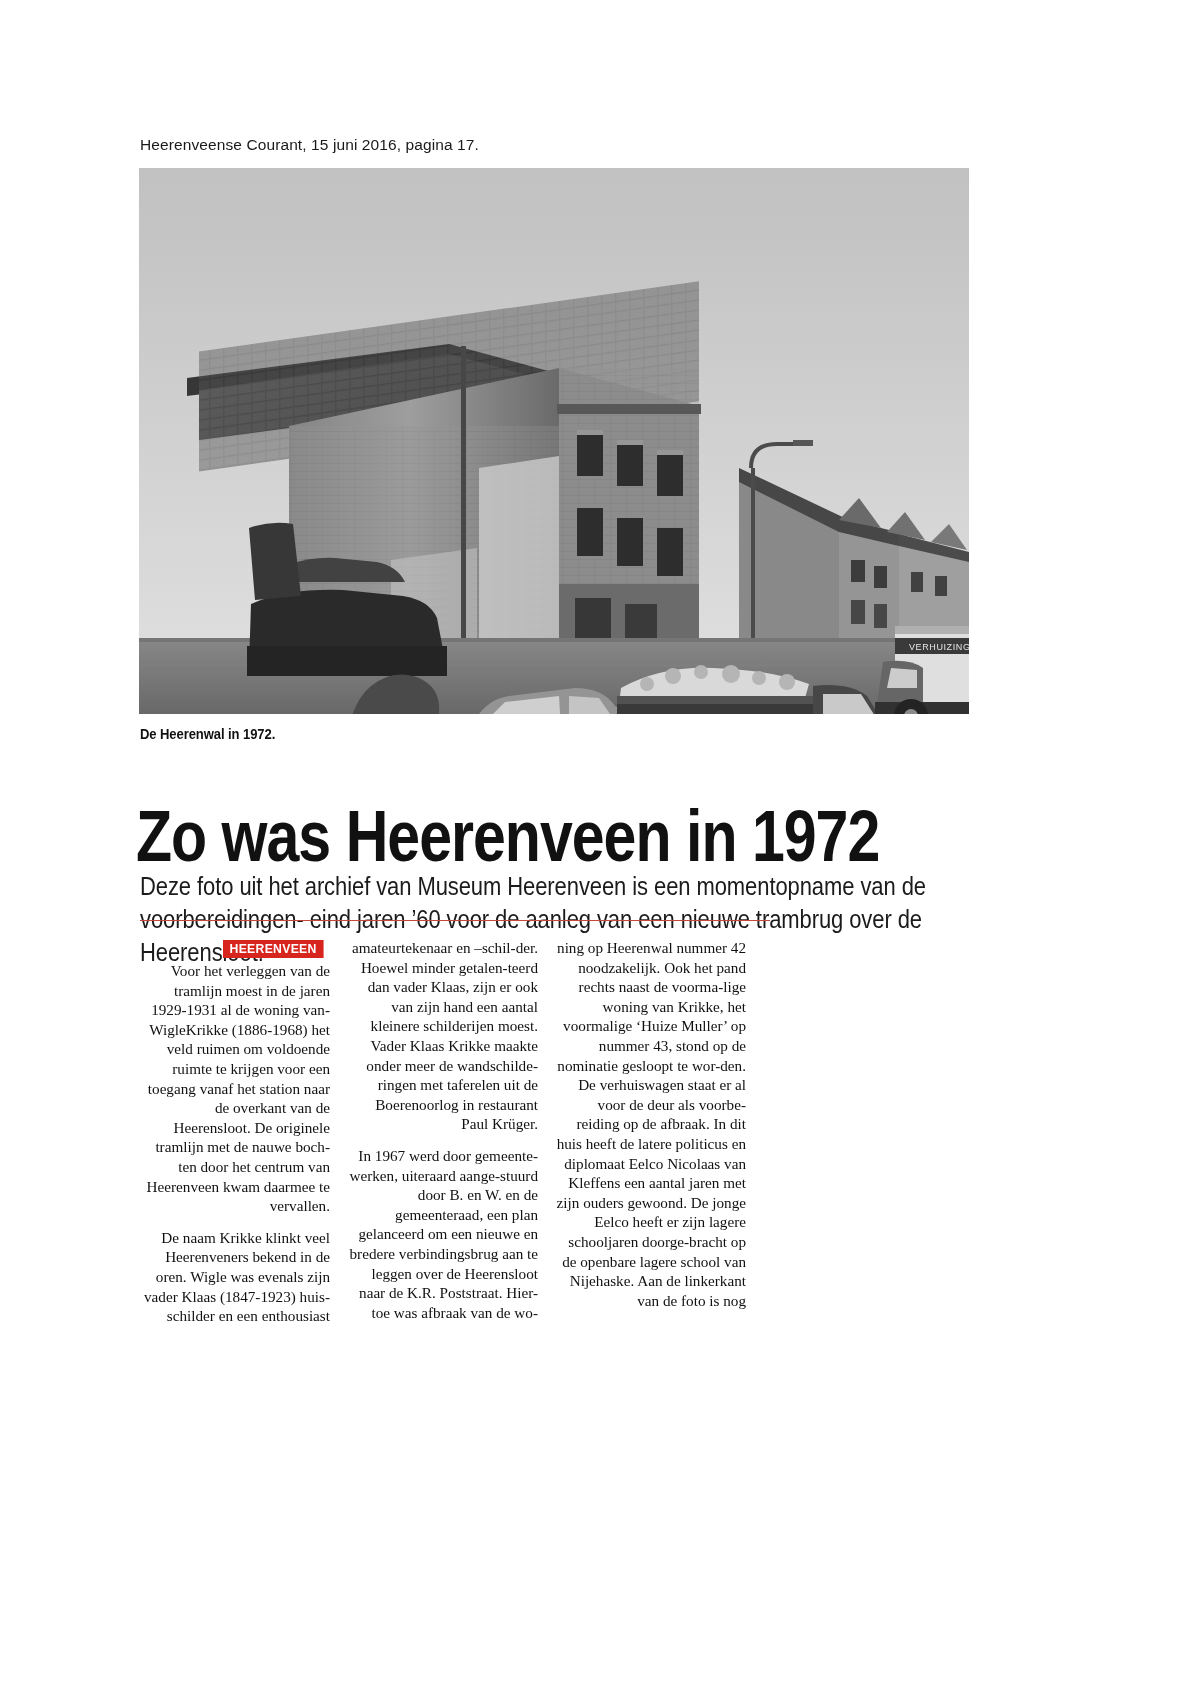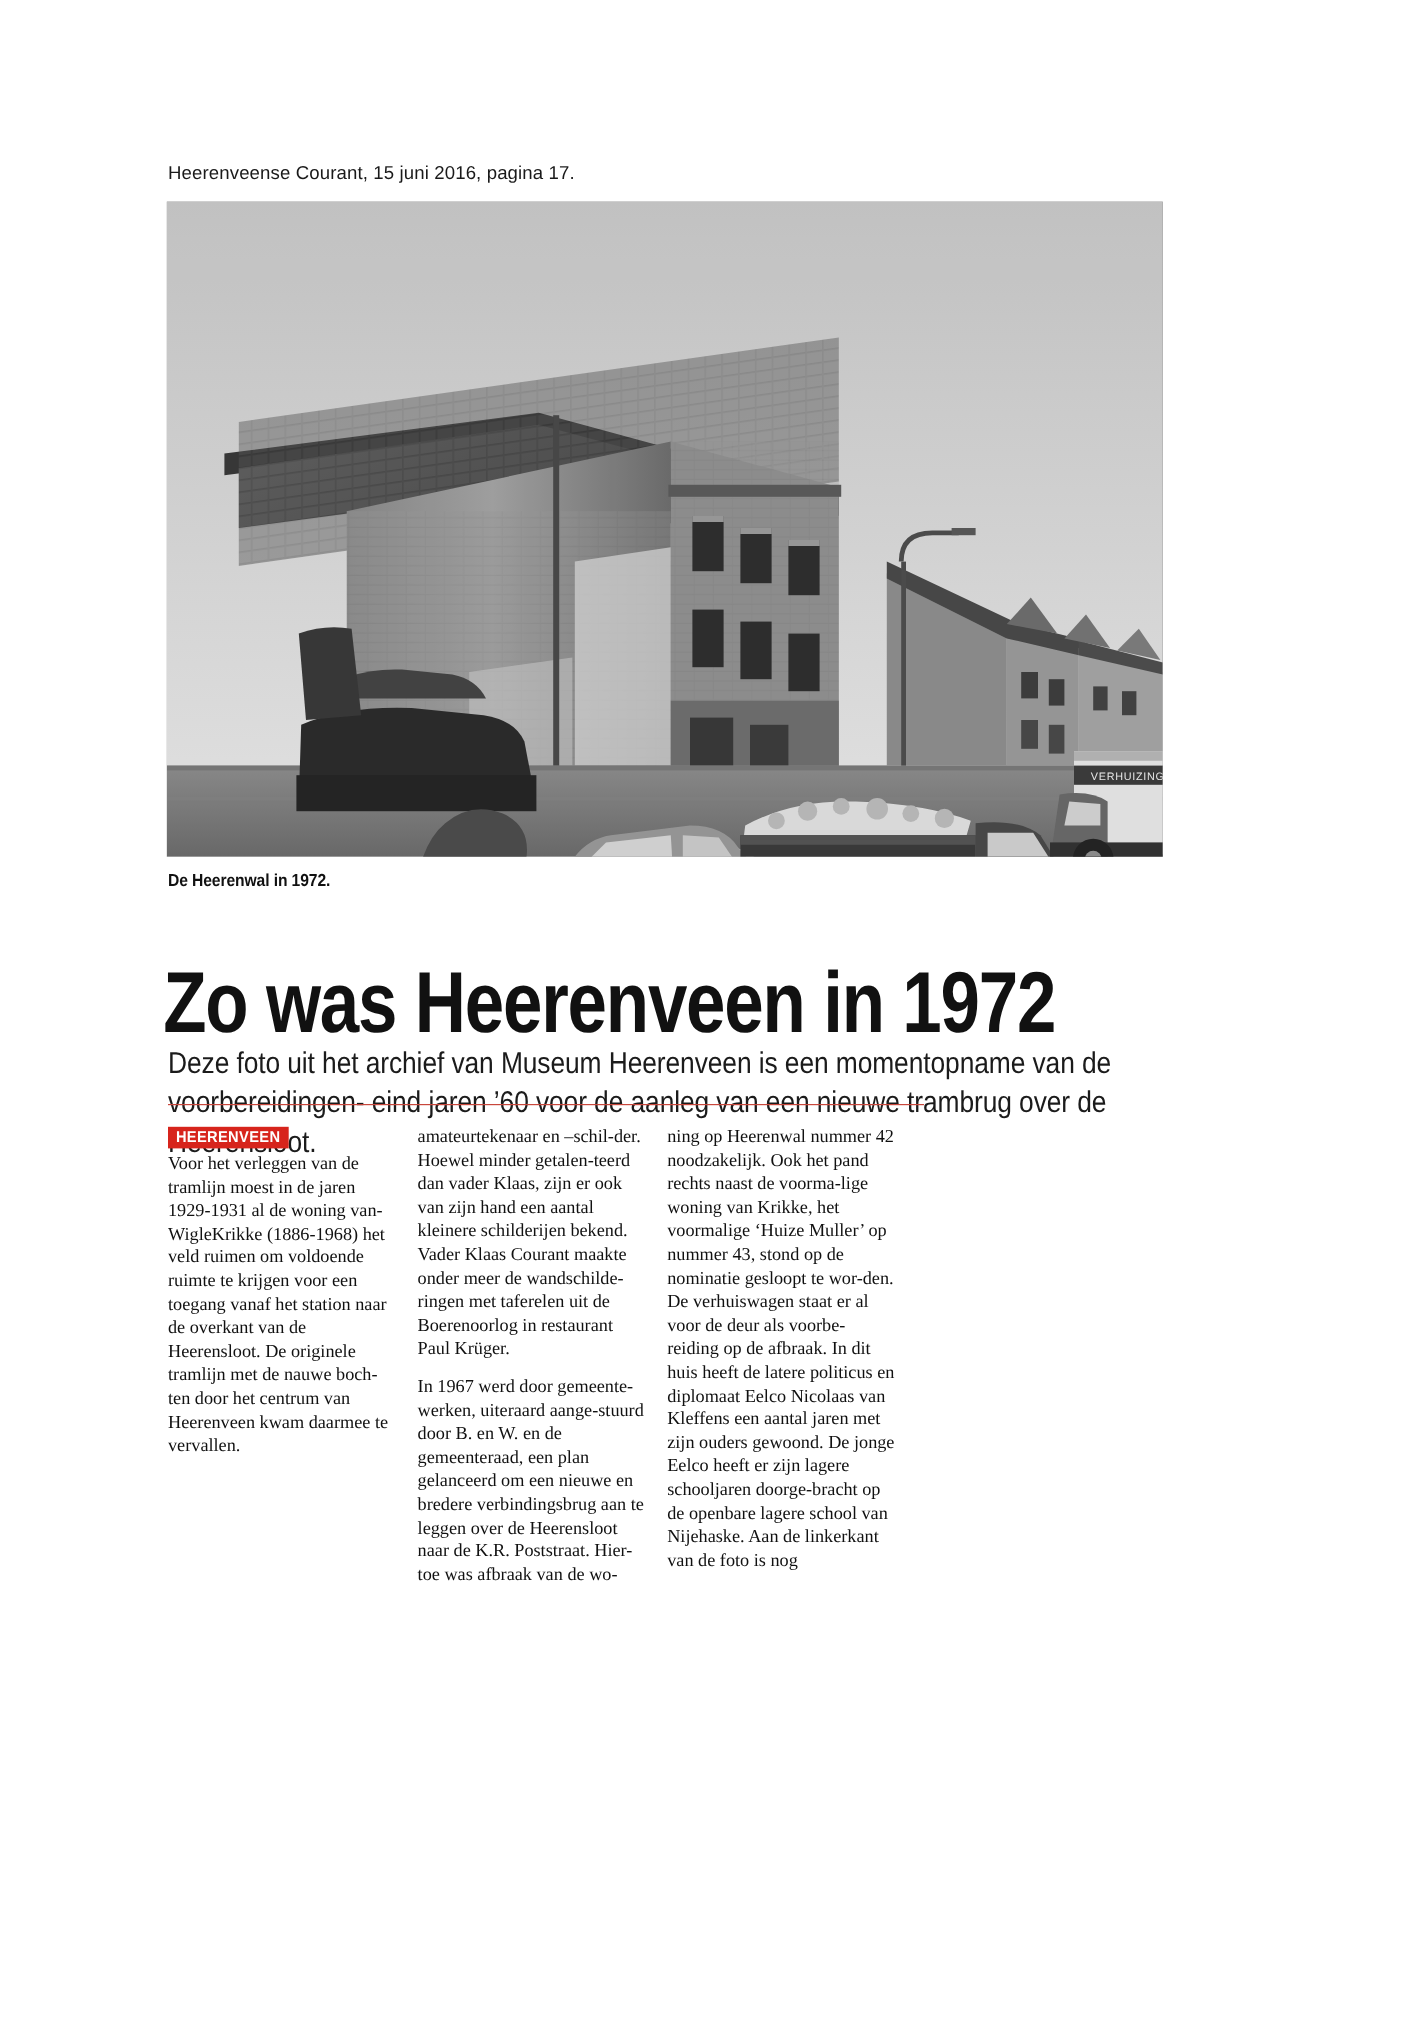--- a/index.html
+++ b/index.html
@@ -106,21 +106,21 @@
     width: 926px;
     display: flex;
     gap: 18px;
   }
   .col {
     width: 190px;
     font-family: "Liberation Serif", serif;
     font-size: 15.2px;
     line-height: 19.6px;
     color: #111111;
-    text-align: left;
+    text-align: right;
     hyphens: manual;
   }
   .col p { margin: 0; }
   .col p + p { margin-top: 12px; }
   .col .spacer { height: 19.6px; }
 
   .kicker {
     display: inline-block;
     background: #d7241c;
     color: #ffffff;
@@ -330,24 +330,25 @@
 
   <p class="standfirst">Deze foto uit het archief van Museum Heerenveen is een momentopname van de voorbereidingen- eind jaren ’60 voor de aanleg van een nieuwe trambrug over de Heerensloot.</p>
 
   <div class="rule"></div>
 
   <div class="columns">
 
     <div class="col">
       <span class="kicker">HEERENVEEN</span>
       <p>Voor het verleggen van de tramlijn moest in de jaren 1929-1931 al de woning van- WigleKrikke (1886-1968) het veld ruimen om voldoende ruimte te krijgen voor een toegang vanaf het station naar de overkant van de Heerensloot. De originele tramlijn met de nauwe boch-ten door het centrum van Heerenveen kwam daarmee te vervallen.</p>
+      <p>De naam Krikke klinkt veel Heerenveners bekend in de oren. Wigle was evenals zijn vader Klaas (1847-1923) huis-schilder en een enthousiast</p>
     </div>
 
     <div class="col">
-      <p>amateurtekenaar en –schil-der. Hoewel minder getalen-teerd dan vader Klaas, zijn er ook van zijn hand een aantal kleinere schilderijen bekend. Vader Klaas Courant maakte onder meer de wandschilde-ringen met taferelen uit de Boerenoorlog in restaurant Paul Krüger.</p>
+      <p>amateurtekenaar en –schil-der. Hoewel minder getalen-teerd dan vader Klaas, zijn er ook van zijn hand een aantal kleinere schilderijen moest. Vader Klaas Krikke maakte onder meer de wandschilde-ringen met taferelen uit de Boerenoorlog in restaurant Paul Krüger.</p>
       <p>In 1967 werd door gemeente-werken, uiteraard aange-stuurd door B. en W. en de gemeenteraad, een plan gelanceerd om een nieuwe en bredere verbindingsbrug aan te leggen over de Heerensloot naar de K.R. Poststraat. Hier-toe was afbraak van de wo-</p>
     </div>
 
     <div class="col">
       <p>ning op Heerenwal nummer 42 noodzakelijk. Ook het pand rechts naast de voorma-lige woning van Krikke, het voormalige ‘Huize Muller’ op nummer 43, stond op de nominatie gesloopt te wor-den. De verhuiswagen staat er al voor de deur als voorbe-reiding op de afbraak. In dit huis heeft de latere politicus en diplomaat Eelco Nicolaas van Kleffens een aantal jaren met zijn ouders gewoond. De jonge Eelco heeft er zijn lagere schooljaren doorge-bracht op de openbare lagere school van Nijehaske. Aan de linkerkant van de foto is nog</p>
     </div>
 
     <div class="col">
       <div class="spacer"></div>
     </div>

